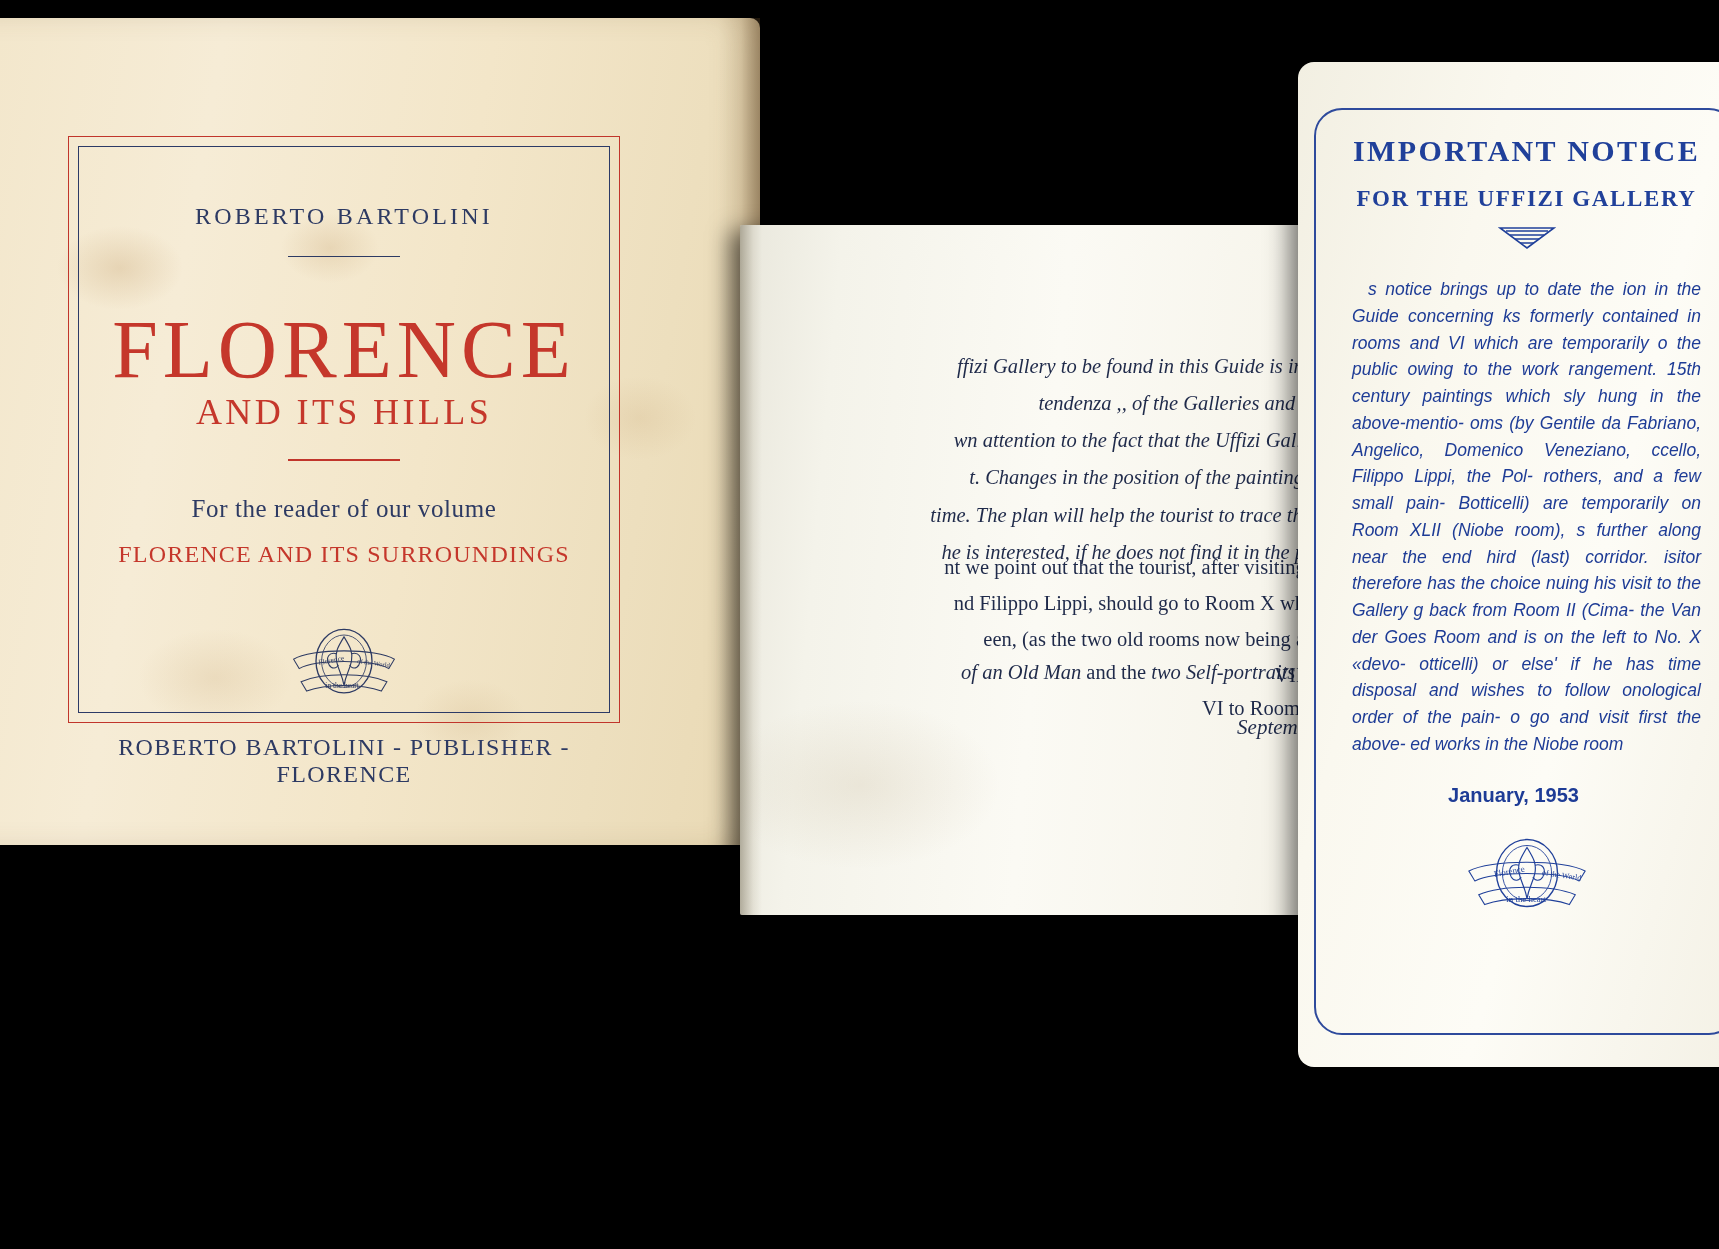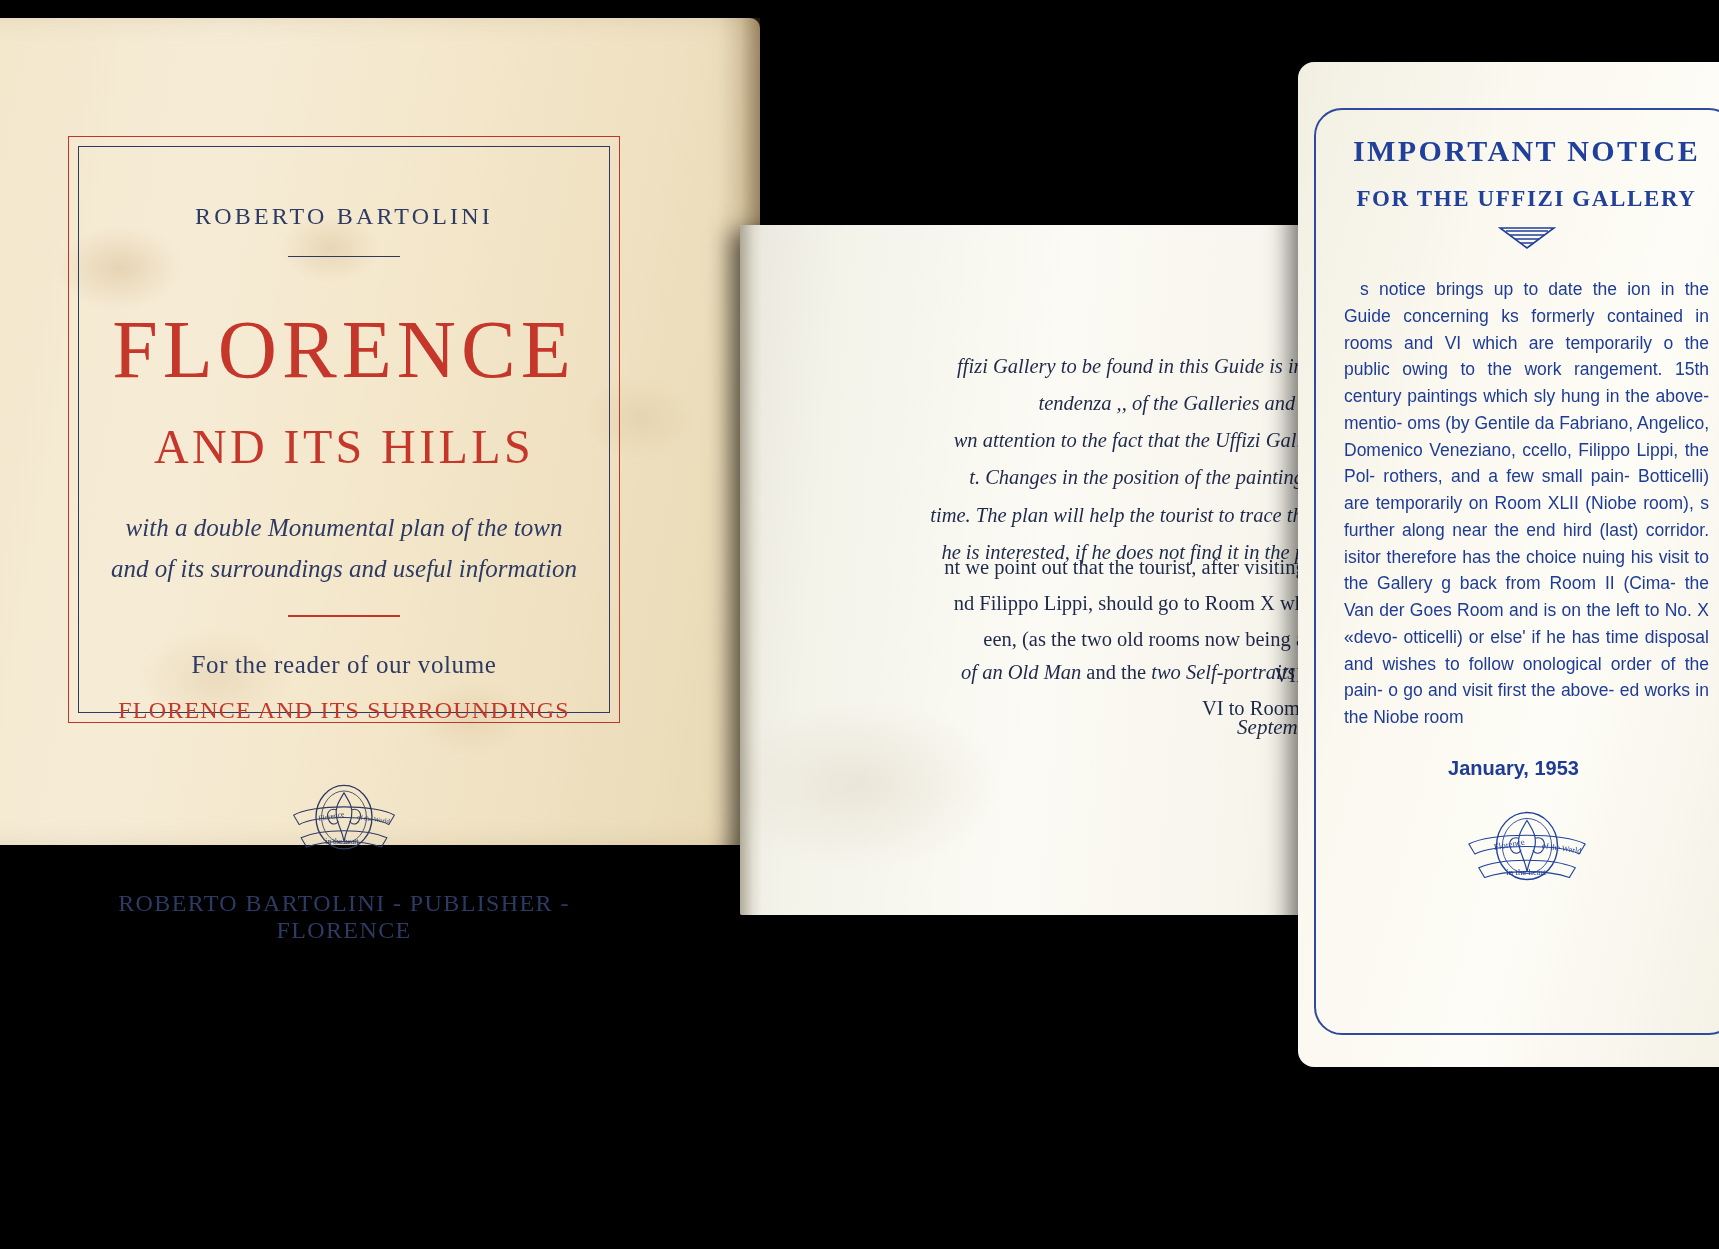--- a/index.html
+++ b/index.html
@@ -81,23 +81,22 @@
   .tp-title {
     color: #c5372b;
     font-size: 82px;
     letter-spacing: 5px;
     margin-top: 52px;
     line-height: 1;
     font-family: "Liberation Serif", serif;
   }
   .tp-subtitle {
     color: #c5372b;
-    font-size: 48px;
+    font-size: 36px;
     letter-spacing: 3.4px;
-    margin-top: 28px;
   }
   .tp-desc {
     color: #2d3a63;
     font-style: italic;
     font-size: 25px;
     line-height: 1.62;
     margin-top: 34px;
   }
   .tp-reader {
     color: #2d3a63;
@@ -250,21 +249,21 @@
     height: 26px;
   }
   .nc-text {
     margin-top: 26px;
     color: #1e3c96;
     font-family: "Liberation Sans", sans-serif;
     font-size: 17.5px;
     line-height: 1.53;
     text-align: justify;
   }
-  .nc-text p { margin: 4px; text-indent: 16px; }
+  .nc-text p { margin: 12px; text-indent: 16px; font-style: italic; }
   .nc-date {
     margin-top: 26px;
     color: #1e3c96;
     font-family: "Liberation Sans", sans-serif;
     font-weight: bold;
     font-size: 20px;
     padding-right: 26px;
   }
   .nc-emblem-wrap {
     margin-top: 22px;
@@ -277,24 +276,20 @@
 <body>
 
 <div class="title-page">
   <div class="tp-redframe">
     <div class="tp-blueframe">
       <div class="tp-inner">
         <div class="tp-author">ROBERTO BARTOLINI</div>
         <div class="rule"></div>
         <div class="tp-title">FLORENCE</div>
         <div class="tp-subtitle">AND ITS HILLS</div>
-        <div class="tp-desc">
-          <div>with a double Monumental plan of the town</div>
-          <div>and of its surroundings and useful information</div>
-        </div>
         <div class="rule red"></div>
         <div class="tp-reader">For the reader of our volume</div>
         <div class="tp-volume">FLORENCE AND ITS SURROUNDINGS</div>
 
         <div class="emblem-wrap">
           <div class="emblem">
             <svg viewBox="0 0 120 92" width="112" height="86" aria-hidden="true">
               <ellipse cx="60" cy="44" rx="30" ry="34" fill="none" stroke="#2d3a63" stroke-width="1.4"></ellipse>
               <ellipse cx="60" cy="44" rx="24" ry="28" fill="none" stroke="#2d3a63" stroke-width="0.9"></ellipse>
               <path d="M60 18 C54 28, 50 34, 52 44 C54 54, 58 58, 60 70 C62 58, 66 54, 68 44 C70 34, 66 28, 60 18 Z" fill="none" stroke="#2d3a63" stroke-width="1.2"></path>

